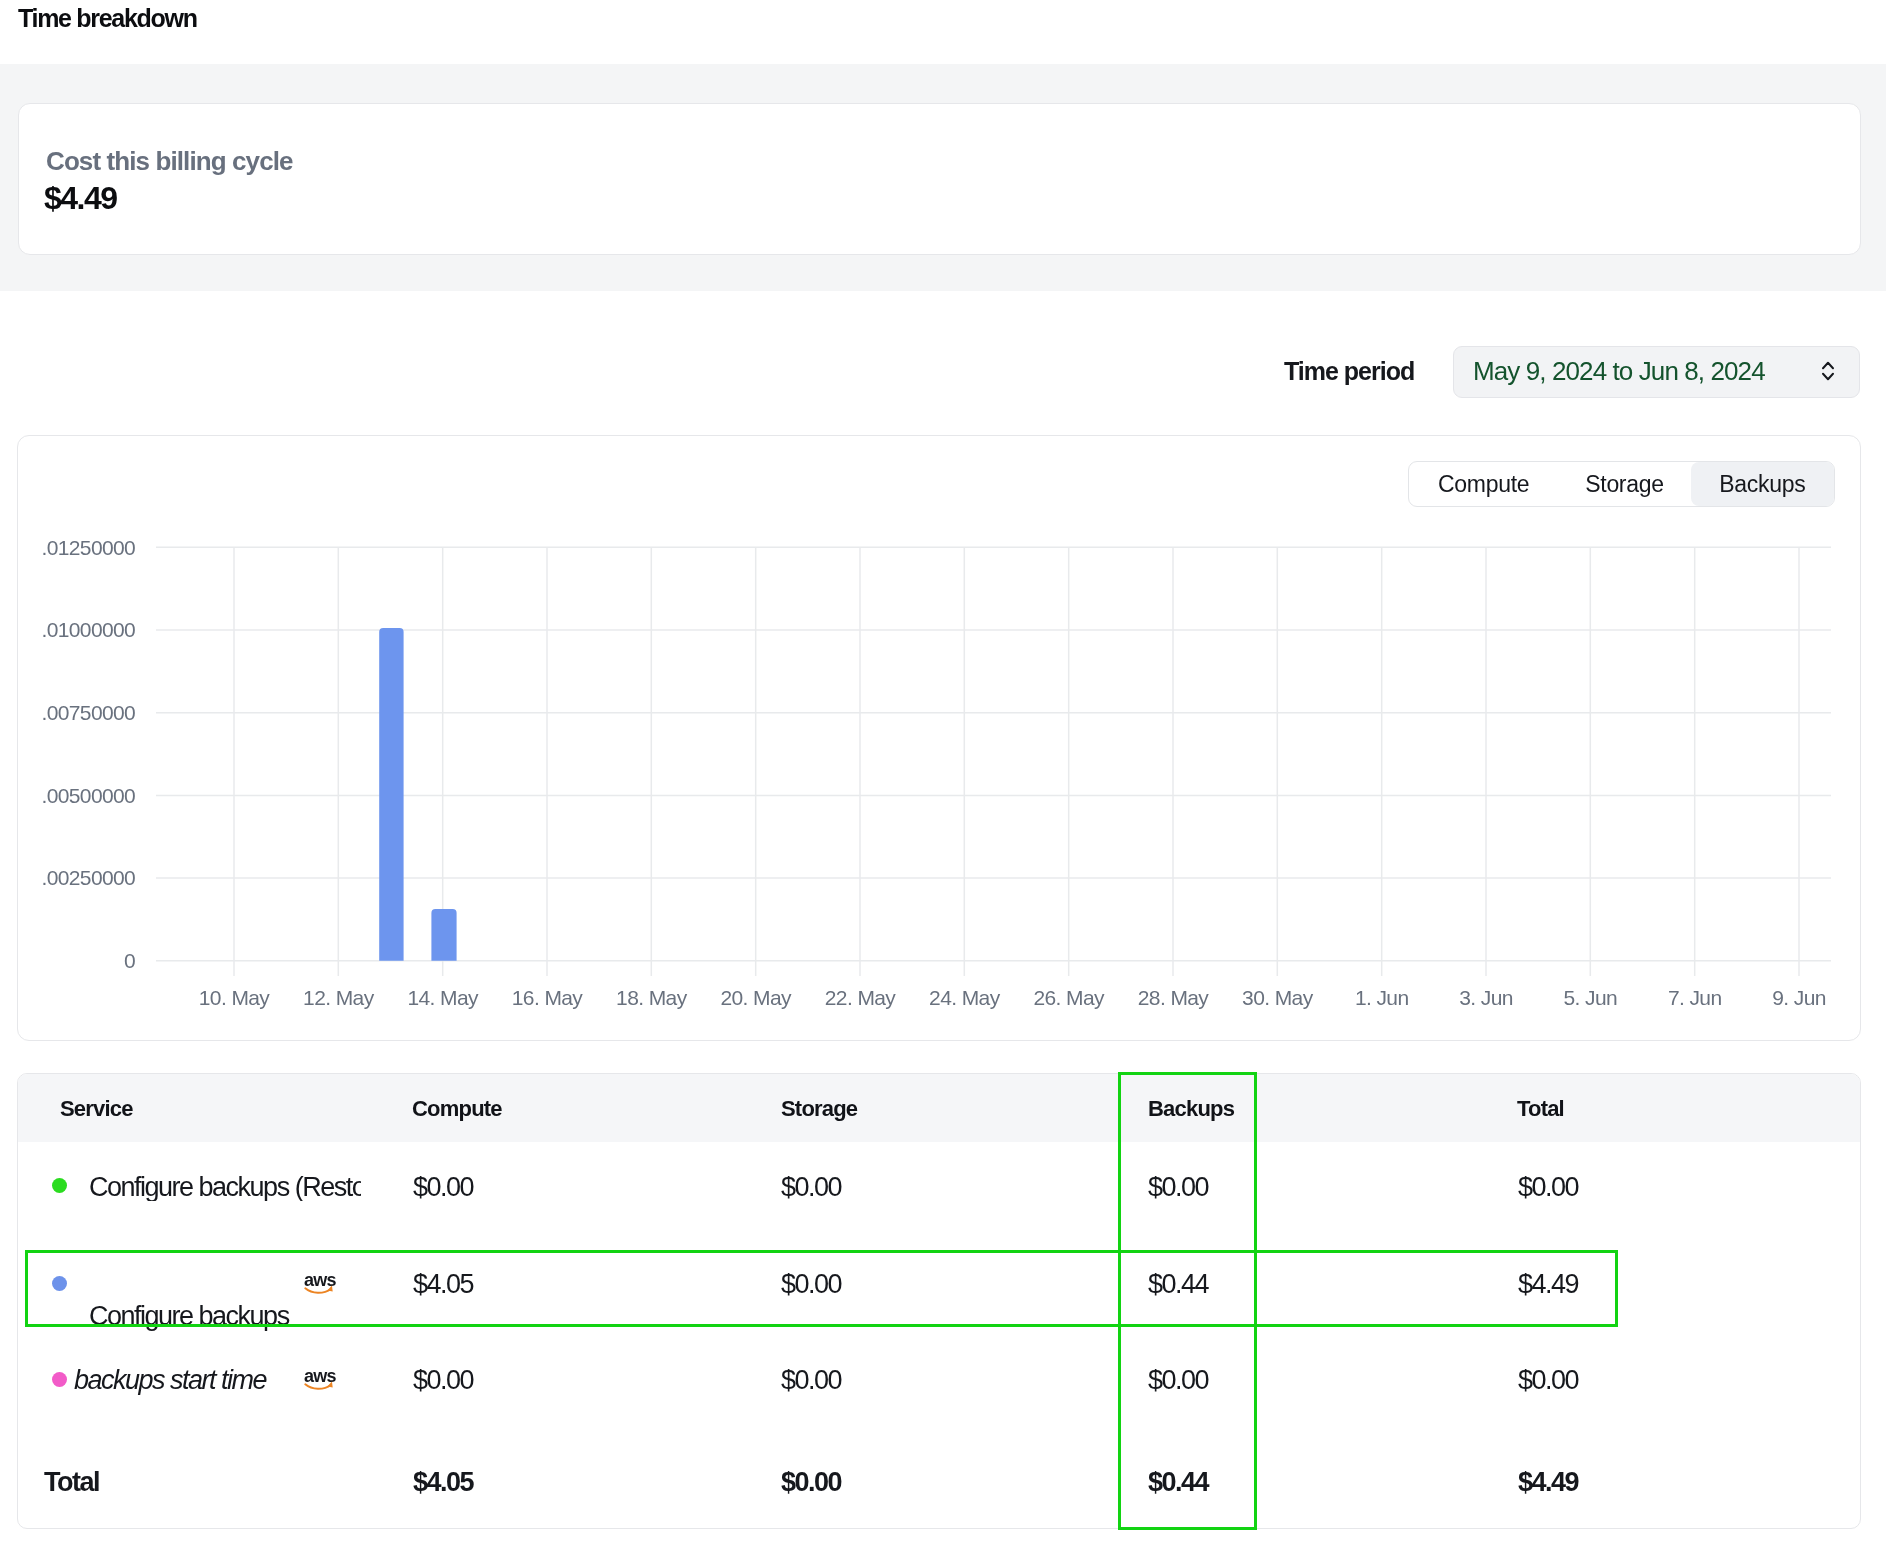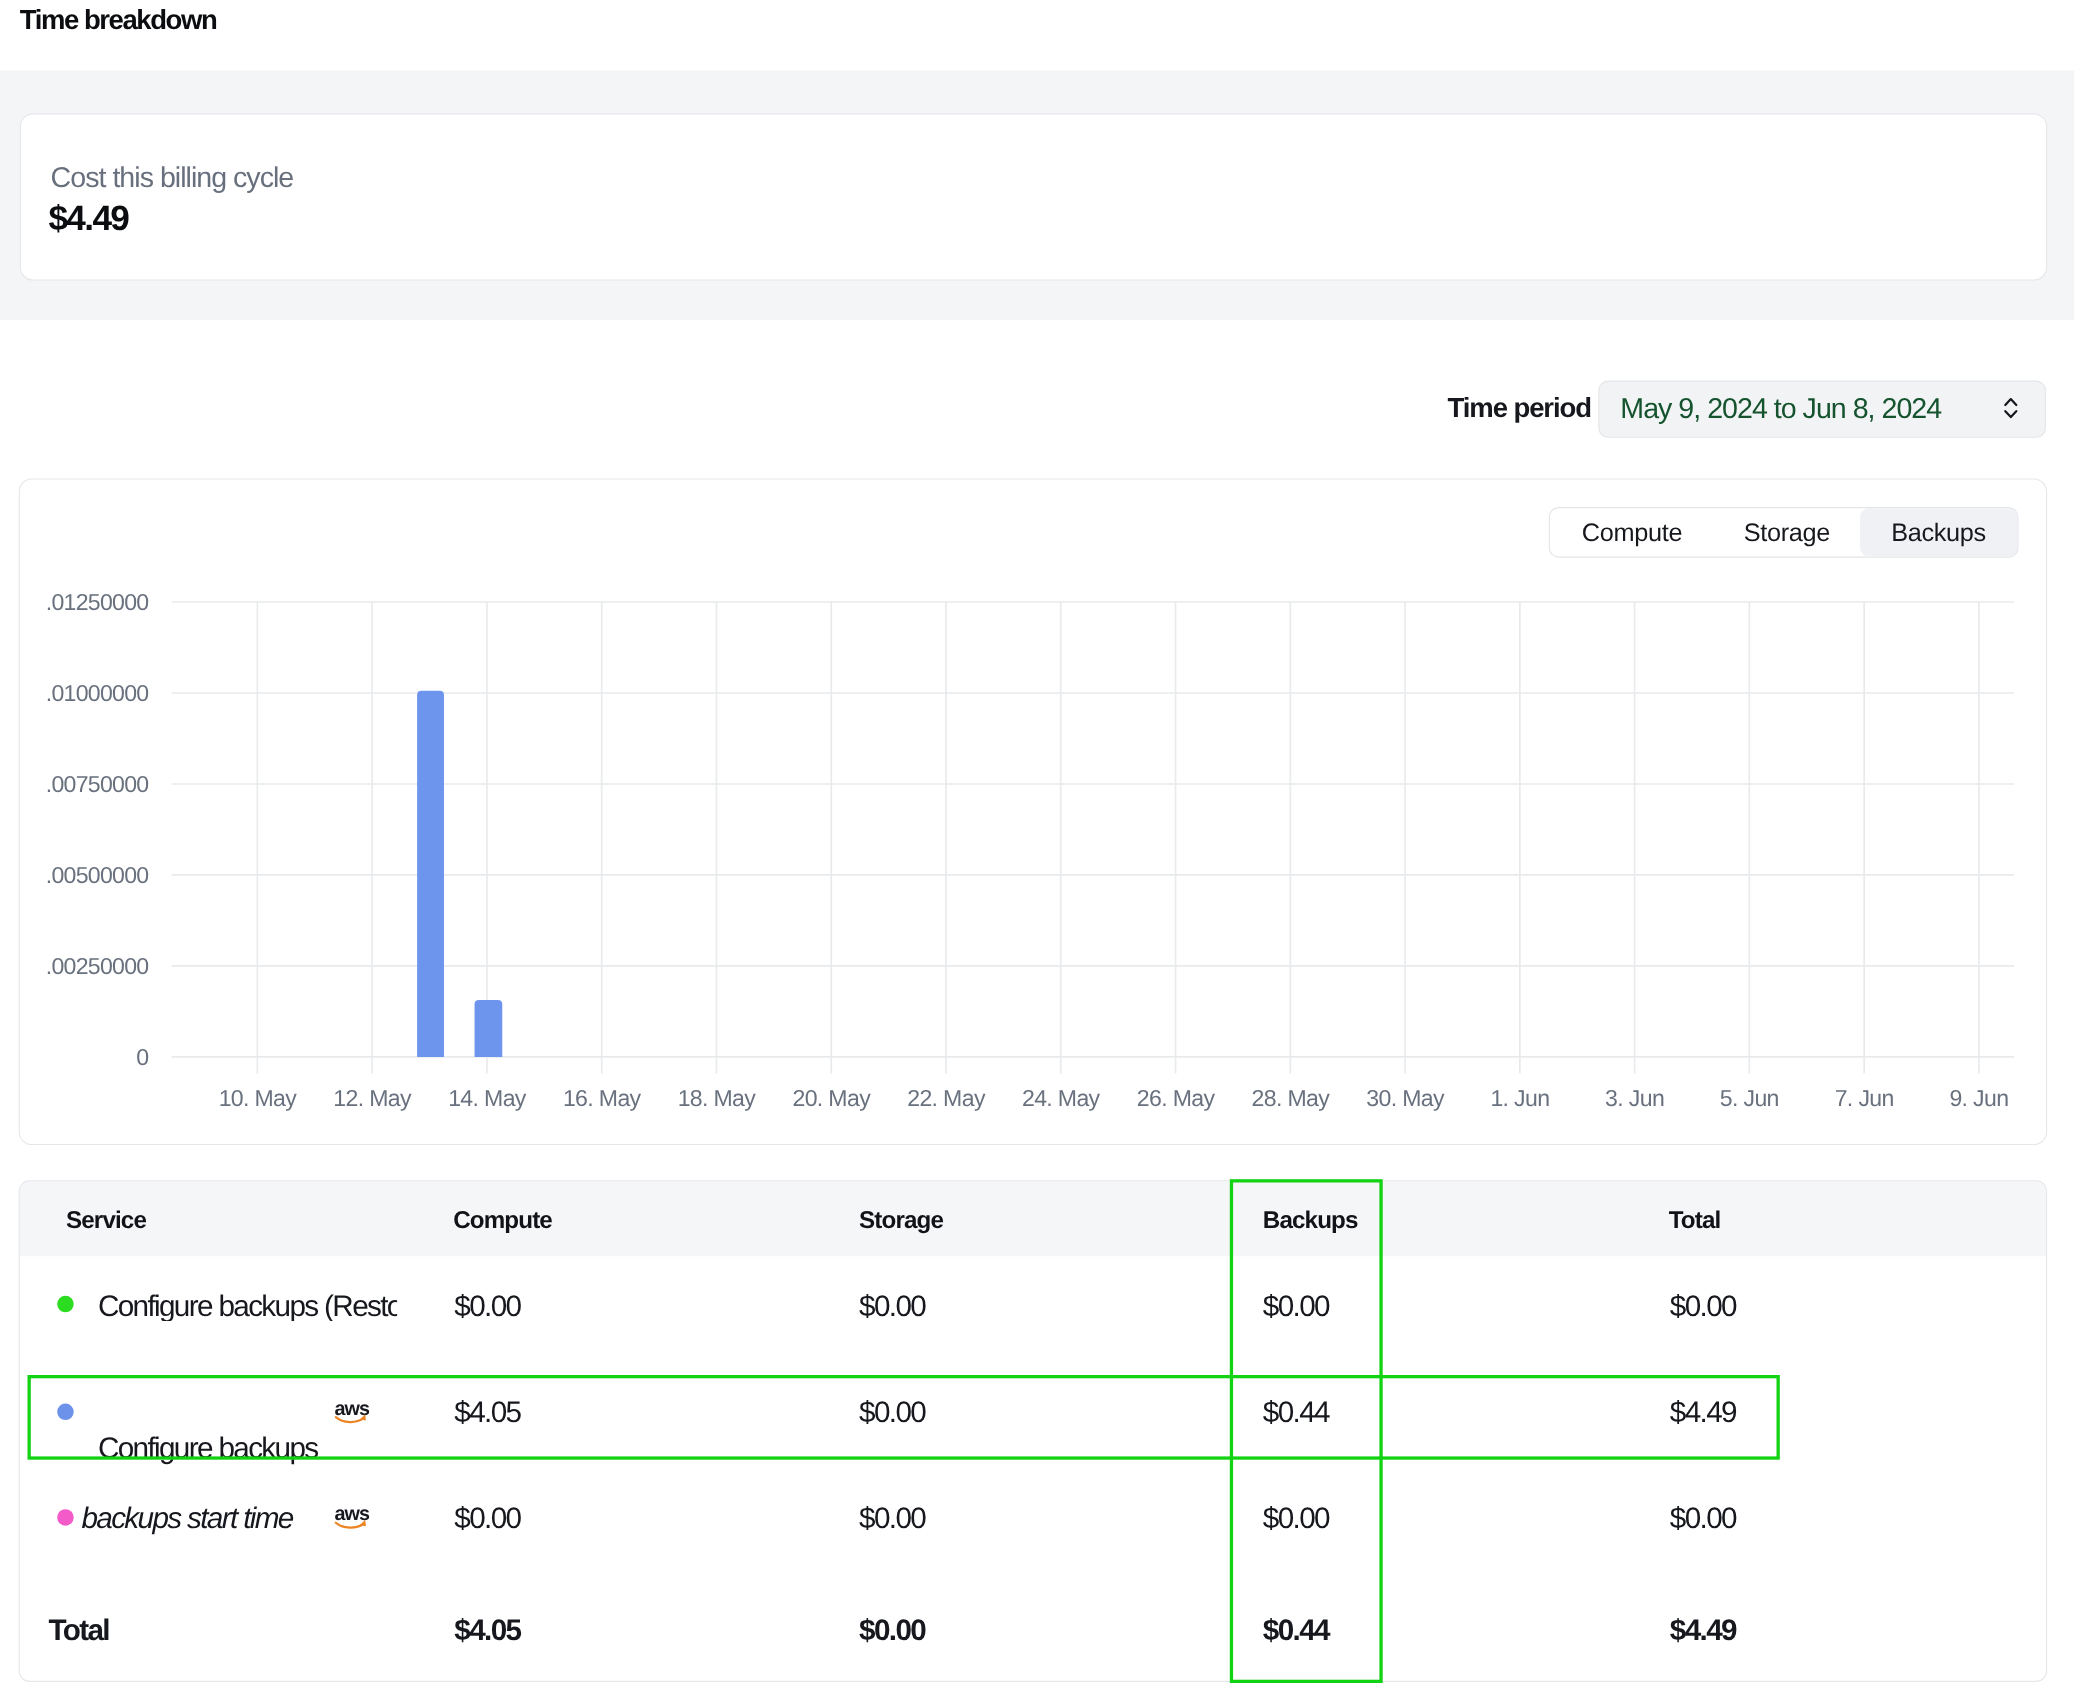--- a/index.html
+++ b/index.html
@@ -11,24 +11,24 @@
   .dot { width:15px; height:15px; border-radius:50%; }
 </style>
 </head>
 <body>
 
   <div class="abs" style="left:18px;top:6px;font-size:25px;line-height:25px;letter-spacing:-1.3px;font-weight:bold;color:#0c0d10;">Time breakdown</div>
 
   <div class="abs" style="left:0;top:64px;width:1886px;height:227px;background:#f4f5f6;"></div>
 
   <div class="abs" style="left:18px;top:103px;width:1843px;height:152px;background:#fff;border:1px solid #e6e7ea;border-radius:12px;"></div>
-  <div class="abs" style="left:46px;top:148px;font-size:26px;line-height:26px;letter-spacing:-0.9px;color:#68707e;">Cost this billing cycle</div>
+  <div class="abs" style="left:46px;top:148px;font-size:26px;line-height:26px;letter-spacing:-0.9px;color:#68707e;font-weight:bold;">Cost this billing cycle</div>
   <div class="abs" style="left:44px;top:182px;font-size:32px;line-height:32px;letter-spacing:-1.5px;font-weight:bold;color:#0c0d10;">$4.49</div>
 
-  <div class="abs" style="left:1284px;top:359px;font-size:25px;line-height:25px;letter-spacing:-1px;font-weight:bold;color:#16181d;margin-left:32px;">Time period</div>
+  <div class="abs" style="left:1284px;top:359px;font-size:25px;line-height:25px;letter-spacing:-1px;font-weight:bold;color:#16181d;">Time period</div>
   <div class="abs" style="left:1453px;top:346px;width:407px;height:52px;background:#f2f3f5;border:1px solid #e4e5e9;border-radius:9px;"></div>
   <div class="abs" style="left:1473px;top:358px;font-size:26px;line-height:26px;letter-spacing:-0.9px;color:#14532d;">May 9, 2024 to Jun 8, 2024</div>
   <svg class="abs" style="left:1821px;top:361px;" width="14" height="20" viewBox="0 0 14 20">
     <path d="M2 7.2 L7 1.8 L12 7.2" fill="none" stroke="#16181d" stroke-width="2" stroke-linecap="round" stroke-linejoin="round"></path>
     <path d="M2 12.8 L7 18.2 L12 12.8" fill="none" stroke="#16181d" stroke-width="2" stroke-linecap="round" stroke-linejoin="round"></path>
   </svg>
 
   <div class="abs" style="left:17px;top:435px;width:1844px;height:606px;background:#fff;border:1px solid #e6e7ea;border-radius:12px;"></div>
 
   <div class="abs" style="left:1408px;top:461px;width:427px;height:46px;border:1px solid #e3e5e8;border-radius:9px;display:flex;">

